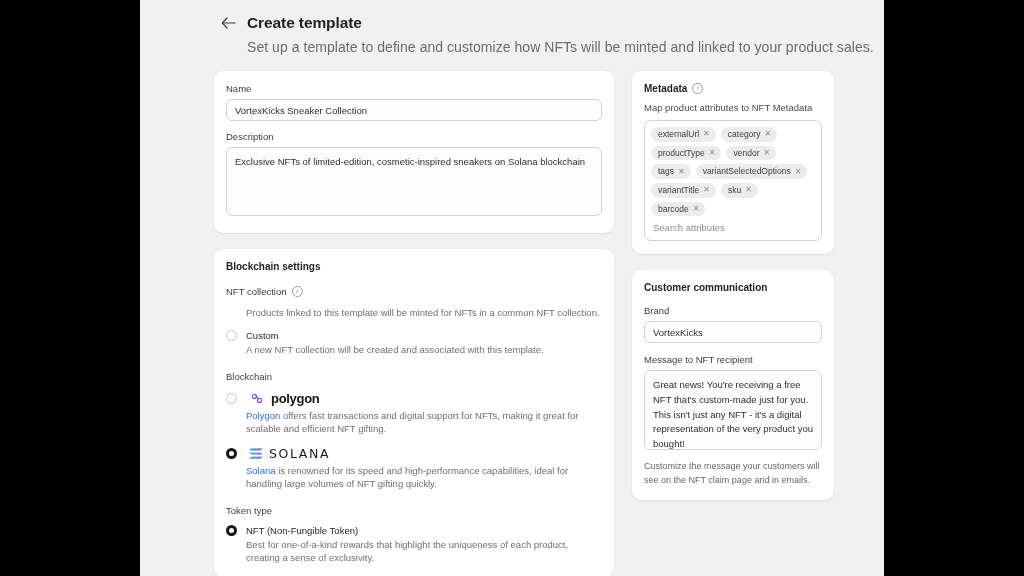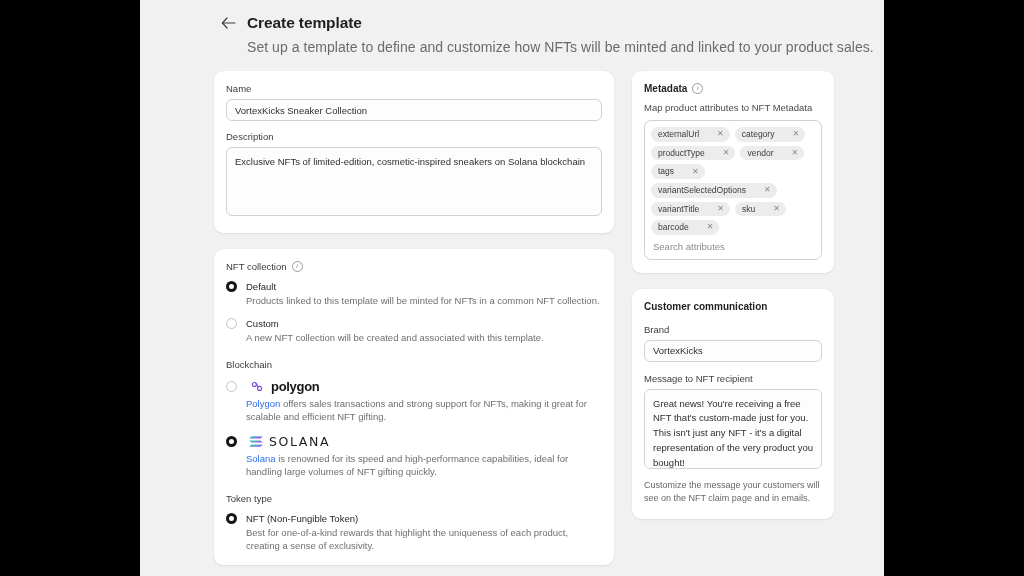--- a/index.html
+++ b/index.html
@@ -238,21 +238,21 @@
     padding: 6px 6px 4px 6px;
   }
   .tag-wrap {
     display: flex;
     flex-wrap: wrap;
     gap: 4px 5px;
   }
   .tag {
     display: inline-flex;
     align-items: center;
-    gap: 18px;
+    gap: 4px;
     background: #ececec;
     border-radius: 9px;
     padding: 2px 6px 2px 7px;
     font-size: 8.5px;
     color: #3a3a3a;
     line-height: 1.25;
     white-space: nowrap;
   }
   .tag-x {
     font-size: 8px;
@@ -316,30 +316,27 @@
             <label class="field-label">Name</label>
             <input class="text-input" type="text" value="VortexKicks Sneaker Collection" style="">
           </div>
           <div class="field-block">
             <label class="field-label">Description</label>
             <textarea class="text-area" rows="4" style="height: 69px;">Exclusive NFTs of limited-edition, cosmetic-inspired sneakers on Solana blockchain</textarea>
           </div>
         </div>
 
         <div class="card flush-bottom">
+          <div class="section-title">Blockchain settings</div>
 
           <div class="sub-label">
             <span>NFT collection</span>
             <span class="info-icon"></span>
           </div>
 
-          <div class="radio-row">
-            <span class="radio checked"></span>
-            <span class="radio-label">Default</span>
-          </div>
           <div class="radio-help">Products linked to this template will be minted for NFTs in a common NFT collection.</div>
 
           <div class="radio-row">
             <span class="radio"></span>
             <span class="radio-label">Custom</span>
           </div>
           <div class="radio-help">A new NFT collection will be created and associated with this template.</div>
 
           <div class="sub-label" style="margin-top:14px">
             <span>Blockchain</span>
@@ -350,21 +347,21 @@
             <span class="polygon-logo">
               <svg width="18" height="15" viewBox="0 0 24 21" aria-hidden="true">
                 <path d="M8.4 4.1a3.6 3.6 0 1 0 0 7.2 3.6 3.6 0 0 0 0-7.2zm0 1.6a2 2 0 1 1 0 4 2 2 0 0 1 0-4z" fill="#8247e5"></path>
                 <path d="M15.6 9.6a3.6 3.6 0 1 0 0 7.2 3.6 3.6 0 0 0 0-7.2zm0 1.6a2 2 0 1 1 0 4 2 2 0 0 1 0-4z" fill="#8247e5"></path>
                 <path d="M10.6 6.1 13.7 10.9" stroke="#8247e5" stroke-width="1.7" fill="none" stroke-linecap="round"></path>
               </svg>
               <span class="polygon-text">polygon</span>
             </span>
           </div>
           <div class="radio-help">
-            <span class="link">Polygon</span><span> offers sales transactions and strong support for NFTs, making it great for scalable and efficient NFT gifting.</span>
+            <span class="link">Polygon</span><span> offers fast transactions and digital support for NFTs, making it great for scalable and efficient NFT gifting.</span>
           </div>
 
           <div class="chain-row">
             <span class="radio checked"></span>
             <span class="solana-logo">
               <svg width="16" height="13" viewBox="0 0 20 16" aria-hidden="true">
                 <defs>
                   <linearGradient id="solg" x1="0" y1="0" x2="1" y2="1">
                     <stop offset="0%" stop-color="#00ffa3"></stop>
                     <stop offset="100%" stop-color="#dc1fff"></stop>

